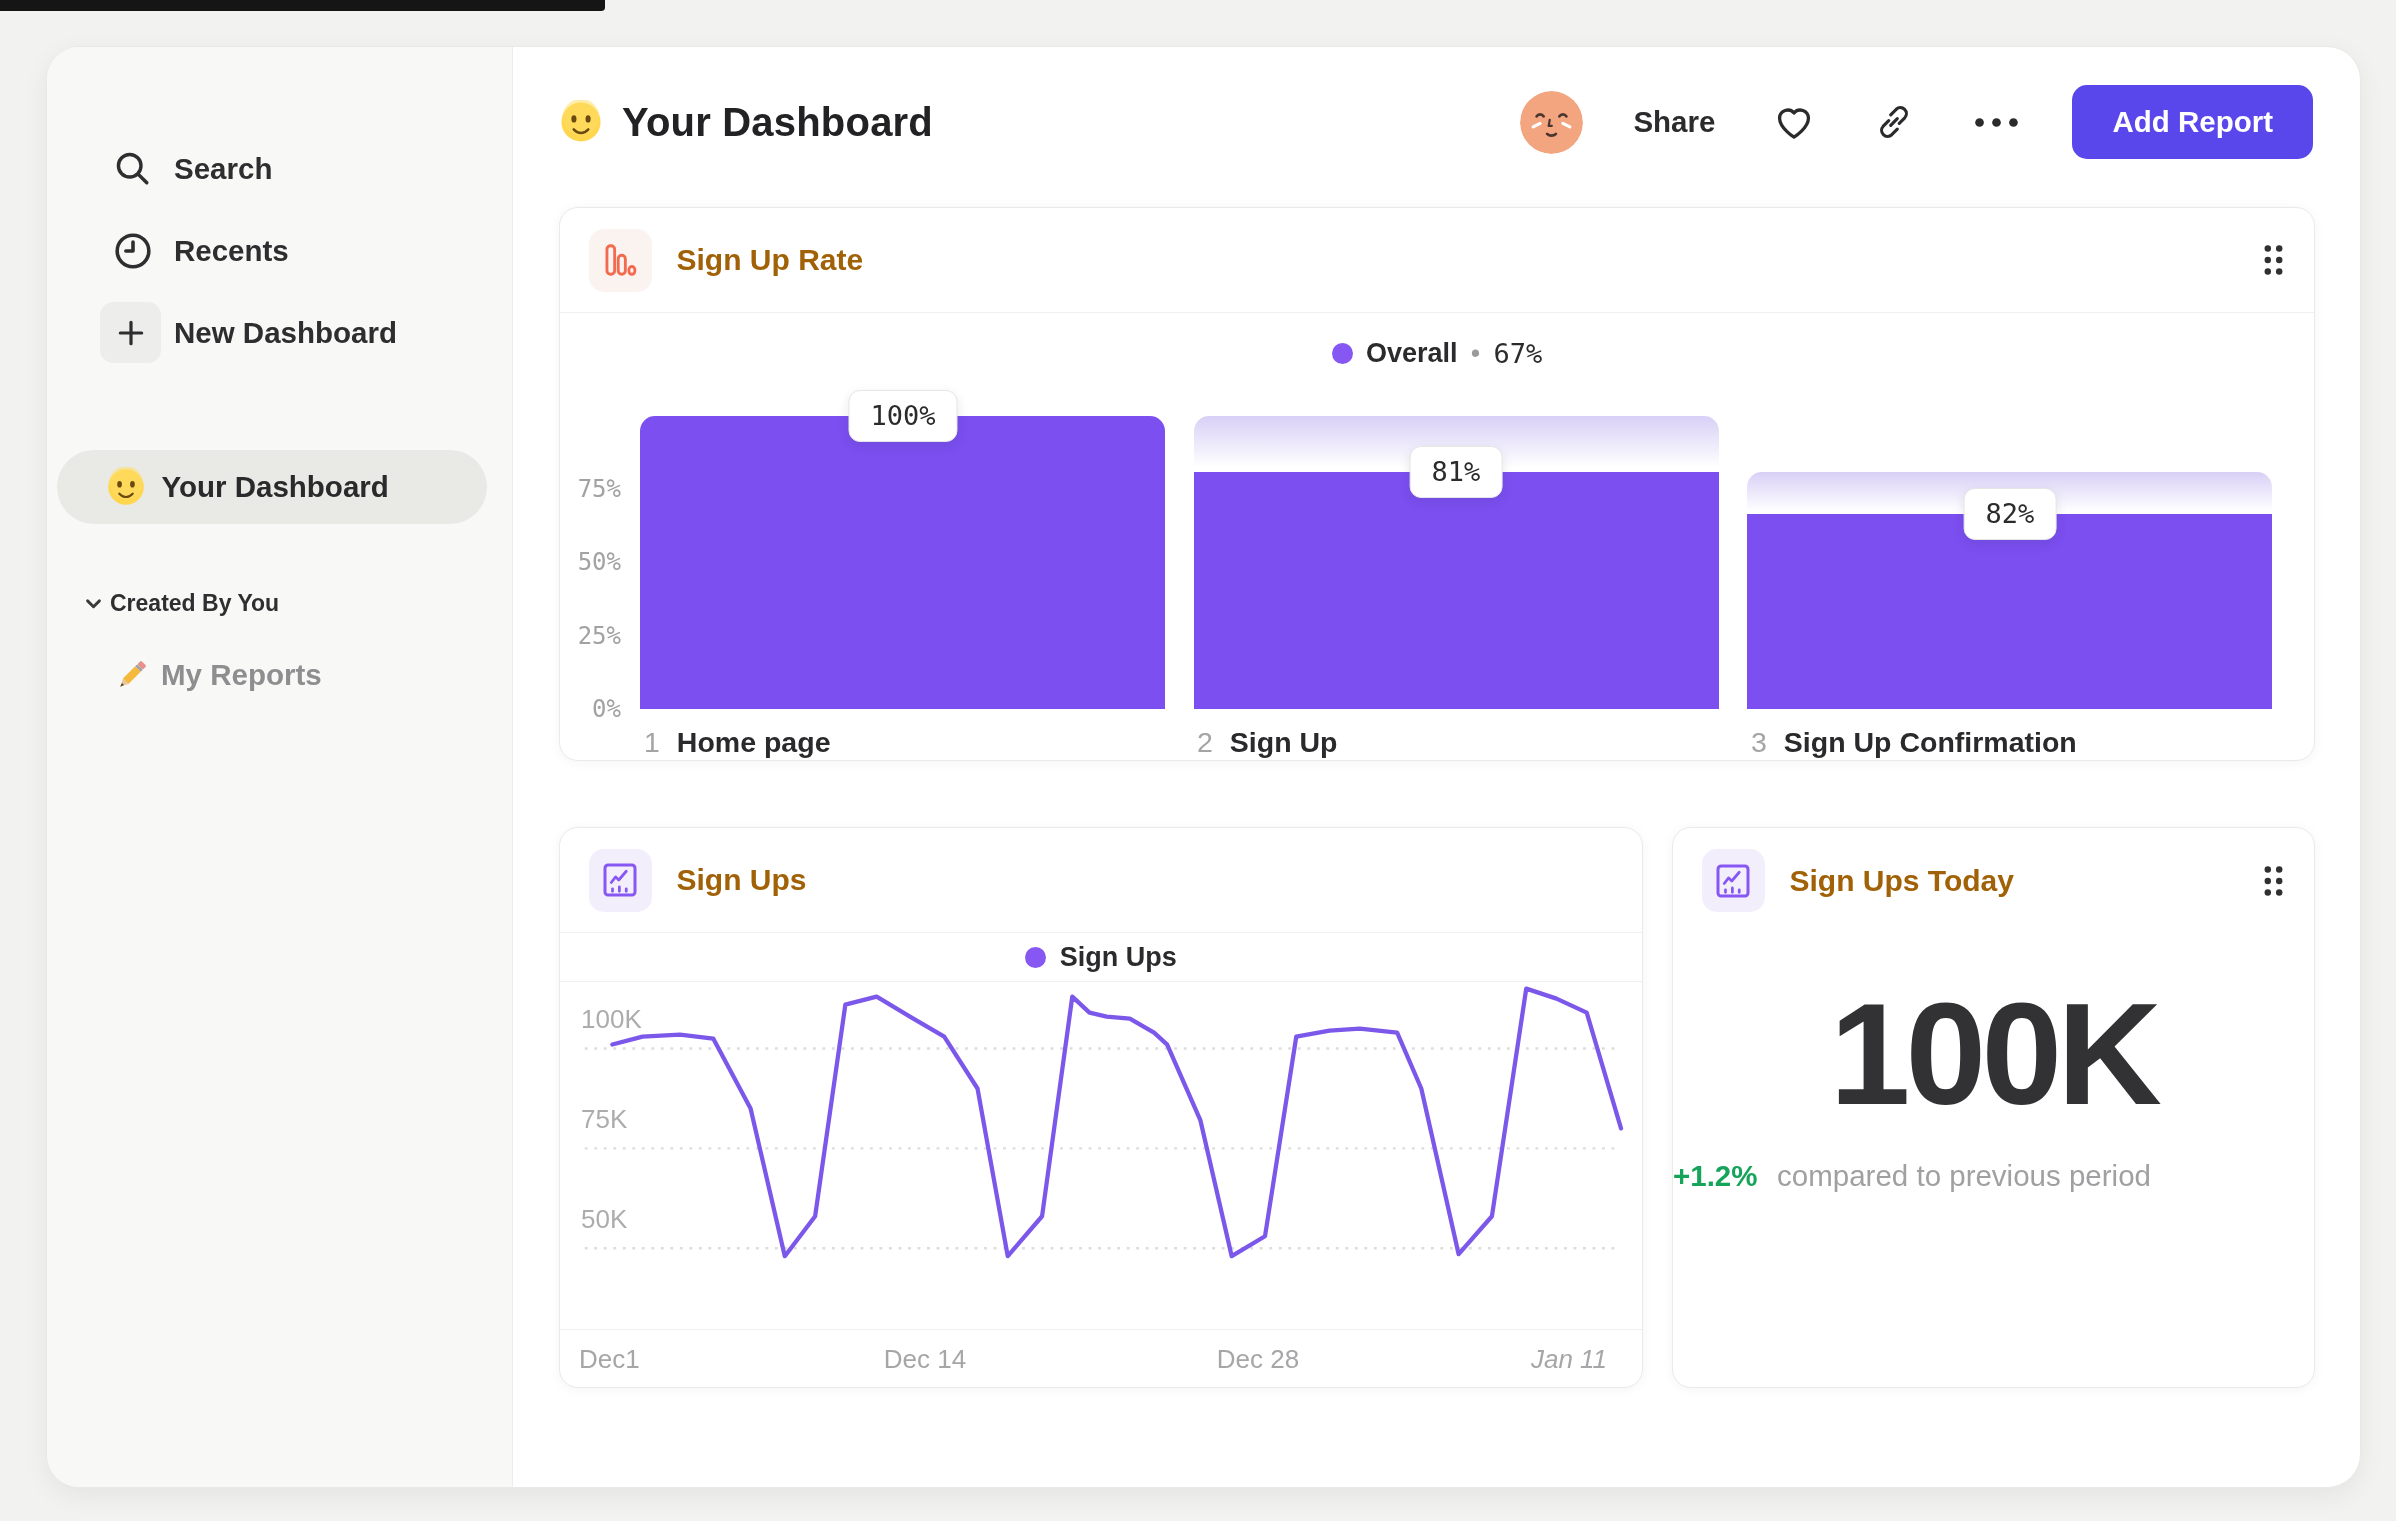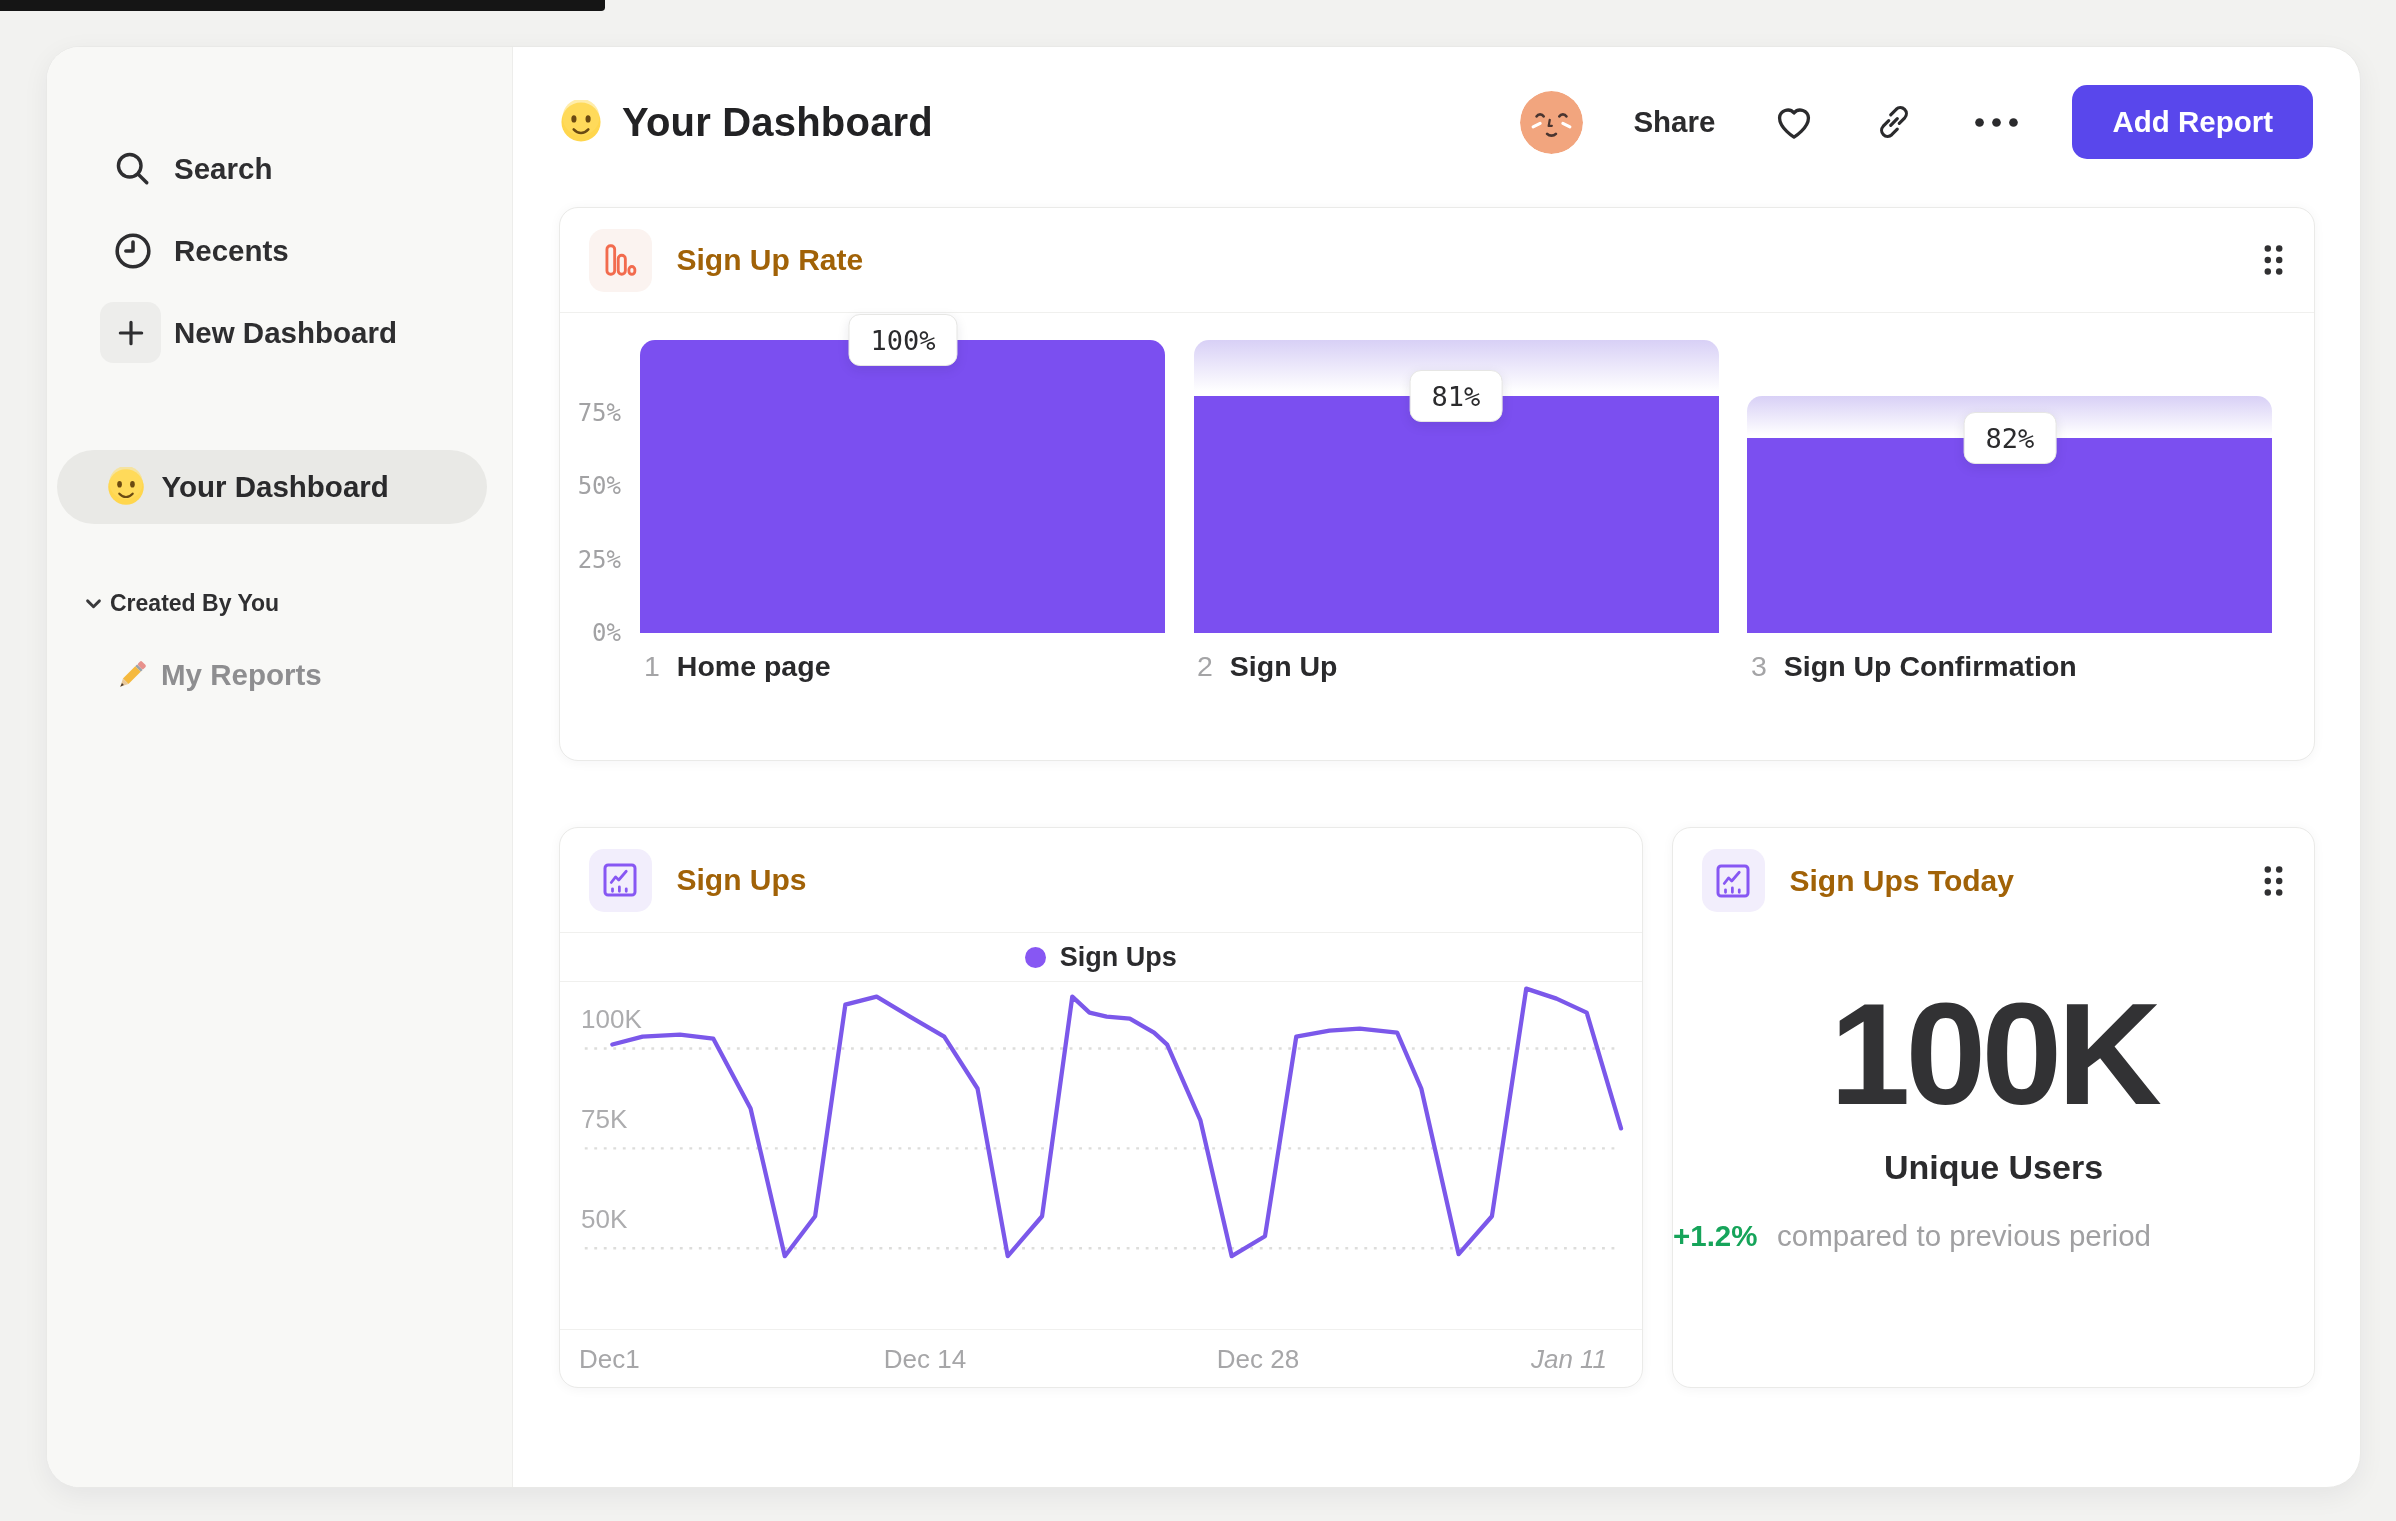--- a/index.html
+++ b/index.html
@@ -236,20 +236,26 @@
       <svg width="25" height="38" viewBox="0 0 26 40">
           <circle cx="7" cy="8" r="3.4" fill="#303032"></circle>
           <circle cx="19" cy="8" r="3.4" fill="#303032"></circle>
           <circle cx="7" cy="20" r="3.4" fill="#303032"></circle>
           <circle cx="19" cy="20" r="3.4" fill="#303032"></circle>
           <circle cx="7" cy="32" r="3.4" fill="#303032"></circle>
           <circle cx="19" cy="32" r="3.4" fill="#303032"></circle>
         </svg>
     </span>
   </div>
+  <div class="legend-row">
+    <span class="legend-dot"></span>
+    <span class="legend-name">Overall</span>
+    <span class="legend-sep">•</span>
+    <span class="legend-val mono">67%</span>
+  </div>
   <div class="chart-wrap">
     <div id="funnel-yaxis">
         <div class="fy" style="top: 73px;">75%</div>
         <div class="fy" style="top: 146px;">50%</div>
         <div class="fy" style="top: 220px;">25%</div>
         <div class="fy" style="top: 293px;">0%</div>
       </div>
     <div class="funnel-plot" id="funnel-plot">
         <div class="bar-col" style="left: 0px;">
           <div class="solid" style="top: 0px; height: 293px; background: rgb(123, 79, 240); border-radius: 15px 15px 0px 0px;"></div>
@@ -332,19 +338,18 @@
           <circle cx="7" cy="8" r="3.4" fill="#303032"></circle>
           <circle cx="19" cy="8" r="3.4" fill="#303032"></circle>
           <circle cx="7" cy="20" r="3.4" fill="#303032"></circle>
           <circle cx="19" cy="20" r="3.4" fill="#303032"></circle>
           <circle cx="7" cy="32" r="3.4" fill="#303032"></circle>
           <circle cx="19" cy="32" r="3.4" fill="#303032"></circle>
         </svg>
     </span>
   </div>
   <div class="big-num">100K</div>
-  <div class="kpi-metric">Unique Users</div>
   <div class="kpi-delta-row">
     <span class="delta">+1.2%</span>
     <span class="delta-note">compared to previous period</span>
   </div>
 </div>
 
 
 </body></html>

